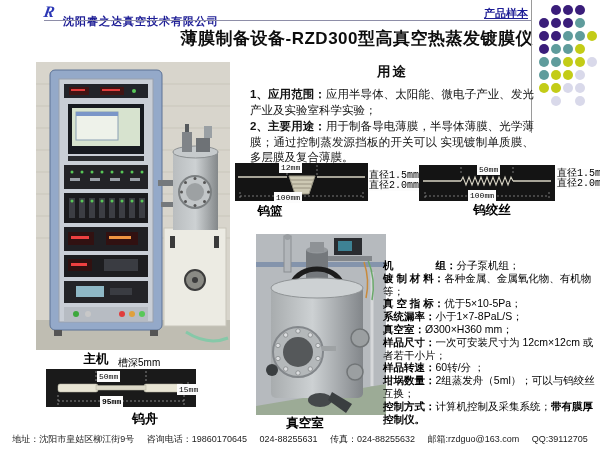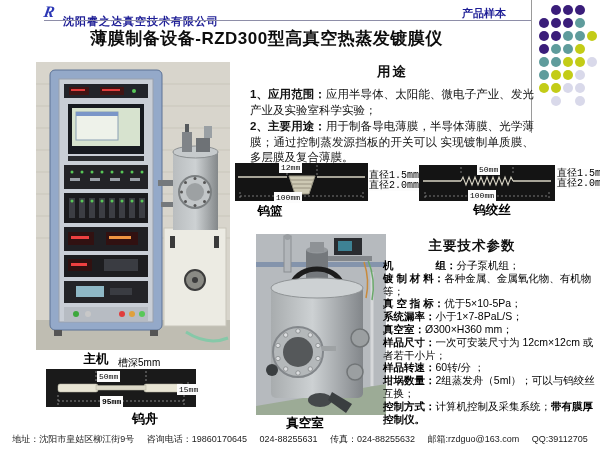--- a/index.html
+++ b/index.html
@@ -4,24 +4,24 @@
 <style>
   html,body { margin:0; padding:0; background:#fff; }
   .page { position:relative; width:600px; height:450px; background:#ffffff;
           font-family:"Liberation Sans","DejaVu Sans",sans-serif; overflow:hidden; color:#111; }
 
   
   .logo { position:absolute; left:44px; top:3px; font-family:"Liberation Serif",serif;
           font-style:italic; font-weight:bold; font-size:16px; color:#2b37b5; transform:skewX(-10deg); }
   .company { position:absolute; left:63px; top:6px; font-size:11px; font-weight:bold;
              color:#1e1e96; letter-spacing:1px;margin-top:8px; }
-  .tag { position:absolute; left:462px; top:6px; font-size:11px; font-weight:bold;
-         color:#1e1e96; }
+  .tag { position:absolute; left:484px; top:6px; font-size:11px; font-weight:bold;
+         color:#1e1e96; text-decoration:underline; }
   .header-rule { position:absolute; left:44px; top:20px; width:487px; height:1px; background:#8e8ea8; }
-  .page-title { position:absolute; left:0; top:27px; width:533px; text-align:center;
+  .page-title { position:absolute; left:0; top:27px; width:533px; text-align:right;
                 font-size:17px; font-weight:bold; color:#0d0d0d; letter-spacing:0.5px; }
 
   
   .vrule { position:absolute; left:531px; top:0; width:1px; height:133px; background:#9a9a9a; }
   .dots { position:absolute; left:538px; top:4px; }
   .dot-row { height:13px; }
   .dot { display:inline-block; width:10px; height:10px; border-radius:50%; margin:1px; vertical-align:top; }
 
   
   .photo-main { position:absolute; left:36px; top:62px; width:194px; height:288px; }
@@ -328,21 +328,20 @@
           <line x1="138" y1="26" x2="138" y2="37"></line>
         <line x1="142" y1="13" x2="142" y2="25"></line>
       </g>
     </svg>
   </div>
   <div class="chip" style="left:97px; top:371px;">50mm</div>
   <div class="chip" style="left:100px; top:396px;font-weight:bold;">95mm</div>
   <div class="chip" style="left:177px; top:384px;">15mm</div>
   <div class="cap cap-boat">钨舟</div>
 
-  <div class="specs-title">主要技术参数</div>
   <div class="specs-list">
     <div class="spec-row"><b>机　　　　组：</b><span>分子泵机组；</span></div>
     <div class="spec-row"><b>镀 制 材 料：</b><span>各种金属、金属氧化物、有机物等；</span></div>
     <div class="spec-row"><b>真 空 指 标：</b><span>优于5×10-5Pa；</span></div>
     <div class="spec-row"><b>系统漏率：</b><span>小于1×7-8PaL/S；</span></div>
     <div class="spec-row"><b>真空室：</b><span>Ø300×H360 mm；</span></div>
     <div class="spec-row"><b>样品尺寸：</b><span>一次可安装尺寸为 12cm×12cm 或者若干小片；</span></div>
     <div class="spec-row"><b>样品转速：</b><span>60转/分 ；</span></div>
     <div class="spec-row"><b>坩埚数量：</b><span>2组蒸发舟（5ml）；可以与钨绞丝互换；</span></div>
     <div class="spec-row"><b>控制方式：</b><span>计算机控制及采集系统；</span><b>带有膜厚控制仪。</b></div>

